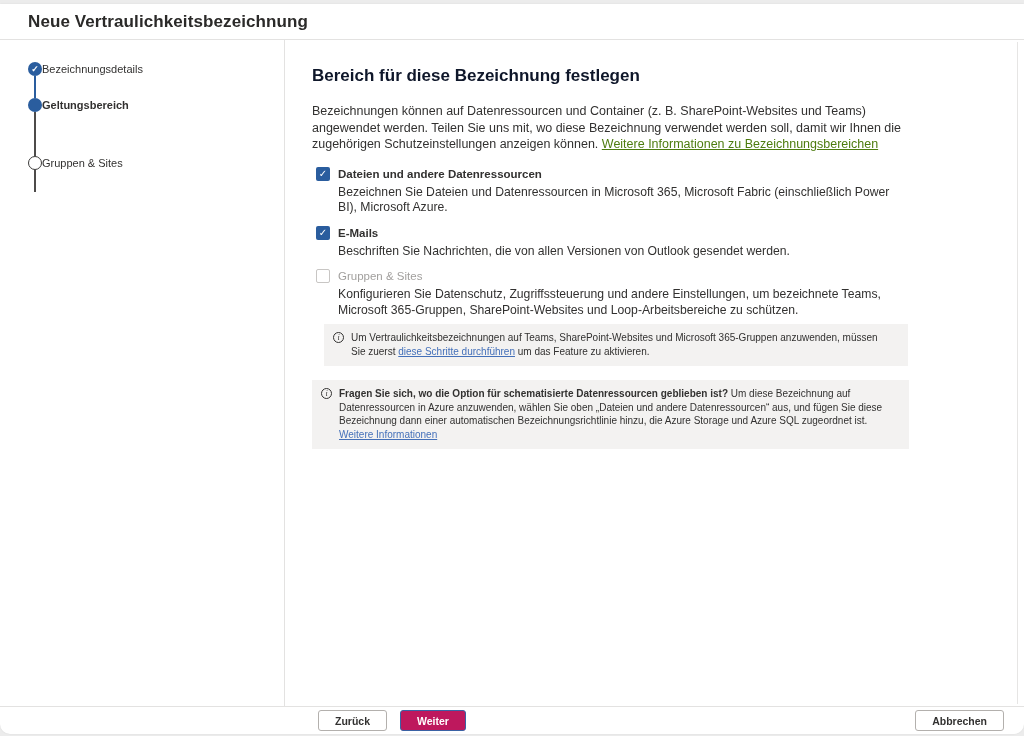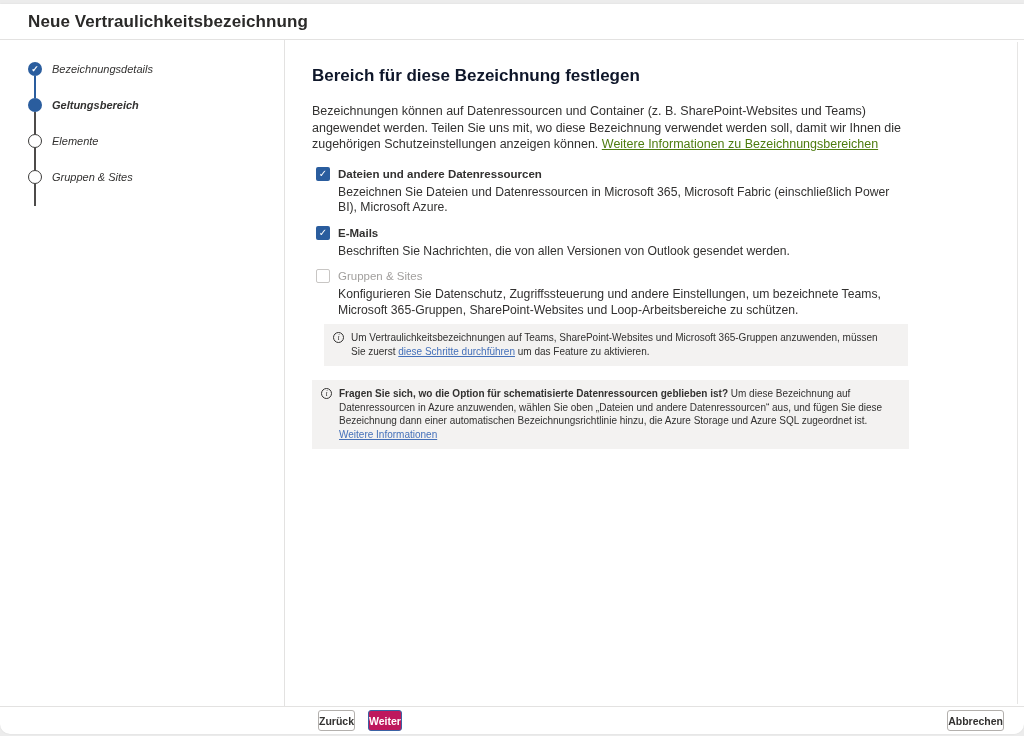--- a/index.html
+++ b/index.html
@@ -42,21 +42,21 @@
   }
   .step-row { display:flex; align-items:center; }
   .step-dot {
     width:14px; height:14px; border-radius:50%;
     display:flex; align-items:center; justify-content:center;
     flex:0 0 14px;
   }
   .step-dot.completed { background:#2a5d9e; color:#fff; font-size:9px; font-weight:bold; line-height:1; }
   .step-dot.current   { background:#2a5d9e; }
   .step-dot.upcoming  { background:#fff; border:1.6px solid #3b3a39; }
-  .step-label { font-size:11px; margin-left:10px; color:#323130;font-style:italic; }
+  .step-label { font-size:11px; color:#323130; }
   .step-label.current { font-weight:bold; }
   .step-connector { width:2px; height:22px; margin-left:6px; background:#4d4b4a; }
   .step-connector.done { background:#2a5d9e; }
 
   
   .main { flex:1; padding:26px 0 0 27px; position:relative; }
   .content { width:597px; }
   .section-heading { font-size:17px; font-weight:bold; color:#0f172a; margin-bottom:17px; }
   .intro { font-size:12.5px; line-height:16.5px; margin-bottom:14px; }
   a.link { color:#4d7c0f; text-decoration:underline; cursor:pointer; }
@@ -93,21 +93,21 @@
   .bottom-banner { margin-top:14px; width:597px; }
 
   
   .footer {
     flex:0 0 28px; height:28px;
     border-top:1px solid #e3e2e1;
     display:flex; align-items:center;
     padding:0 20px 0 318px;
   }
   .btn {
-    height:21px; padding:0 0;
+    height:21px; padding:0 16px;
     font-family:"Liberation Sans", sans-serif;
     font-size:10.5px; font-weight:bold;
     border-radius:3px; cursor:pointer;
     display:inline-flex; align-items:center; justify-content:center;
   }
   .btn.secondary { background:#fff; border:1px solid #b3b0ad; color:#323130; }
   .btn.primary { background:#be185d; border:1px solid #3a62a4; color:#fff; margin-left:13px; }
   .btn.cancel { margin-left:auto; }
 </style>
 </head>
@@ -128,24 +128,20 @@
         <span class="step-label">Bezeichnungsdetails</span>
       </div>
       <div class="step-connector done"></div>
 
       <div class="step-row">
         <span class="step-dot current"></span>
         <span class="step-label current">Geltungsbereich</span>
       </div>
       <div class="step-connector"></div>
 
-      <div class="step-row">
-        <span class="step-dot upcoming"></span>
-        <span class="step-label">Elemente</span>
-      </div>
       <div class="step-connector"></div>
 
       <div class="step-row">
         <span class="step-dot upcoming"></span>
         <span class="step-label">Gruppen &amp; Sites</span>
       </div>
       <div class="step-connector"></div>
 
 
     </div>

